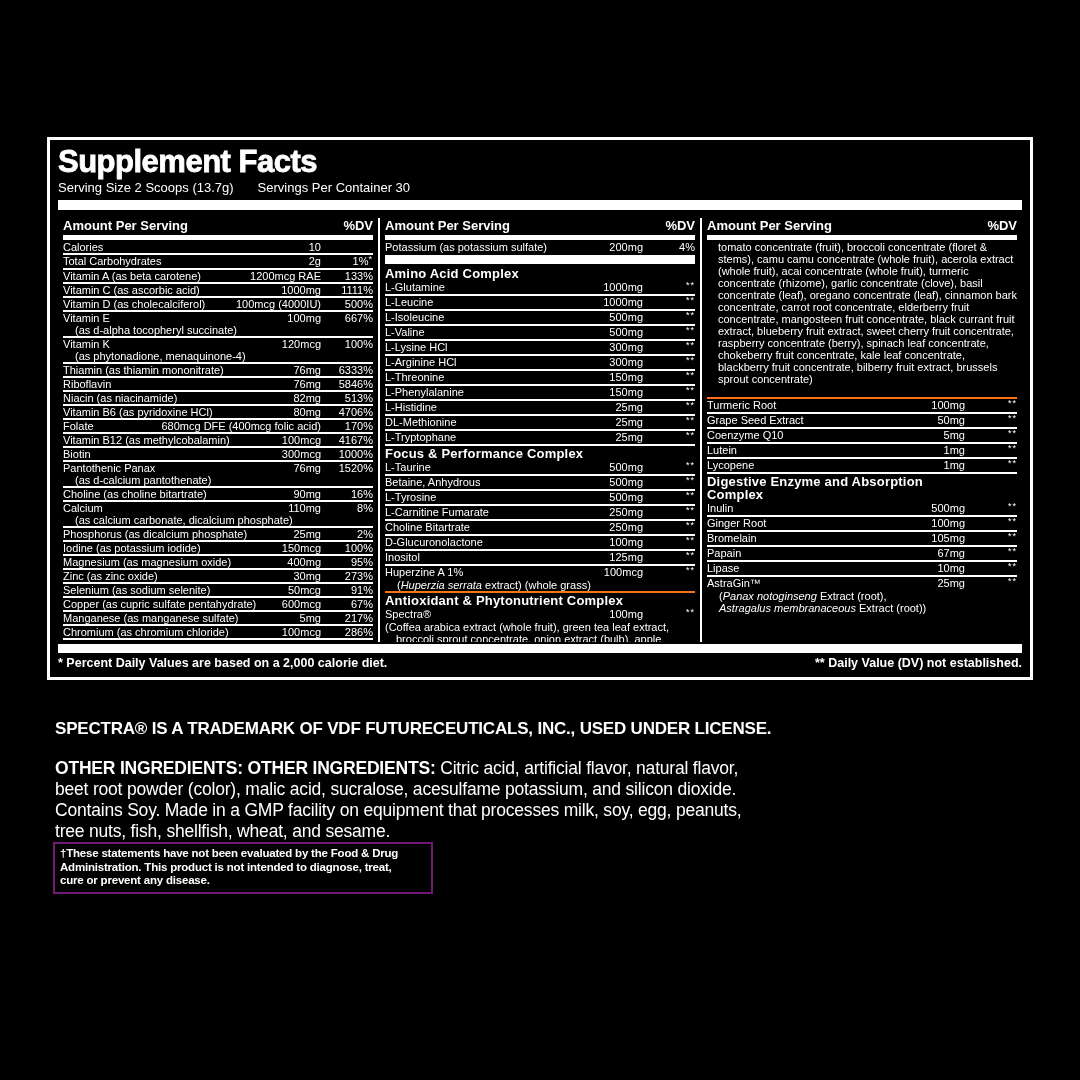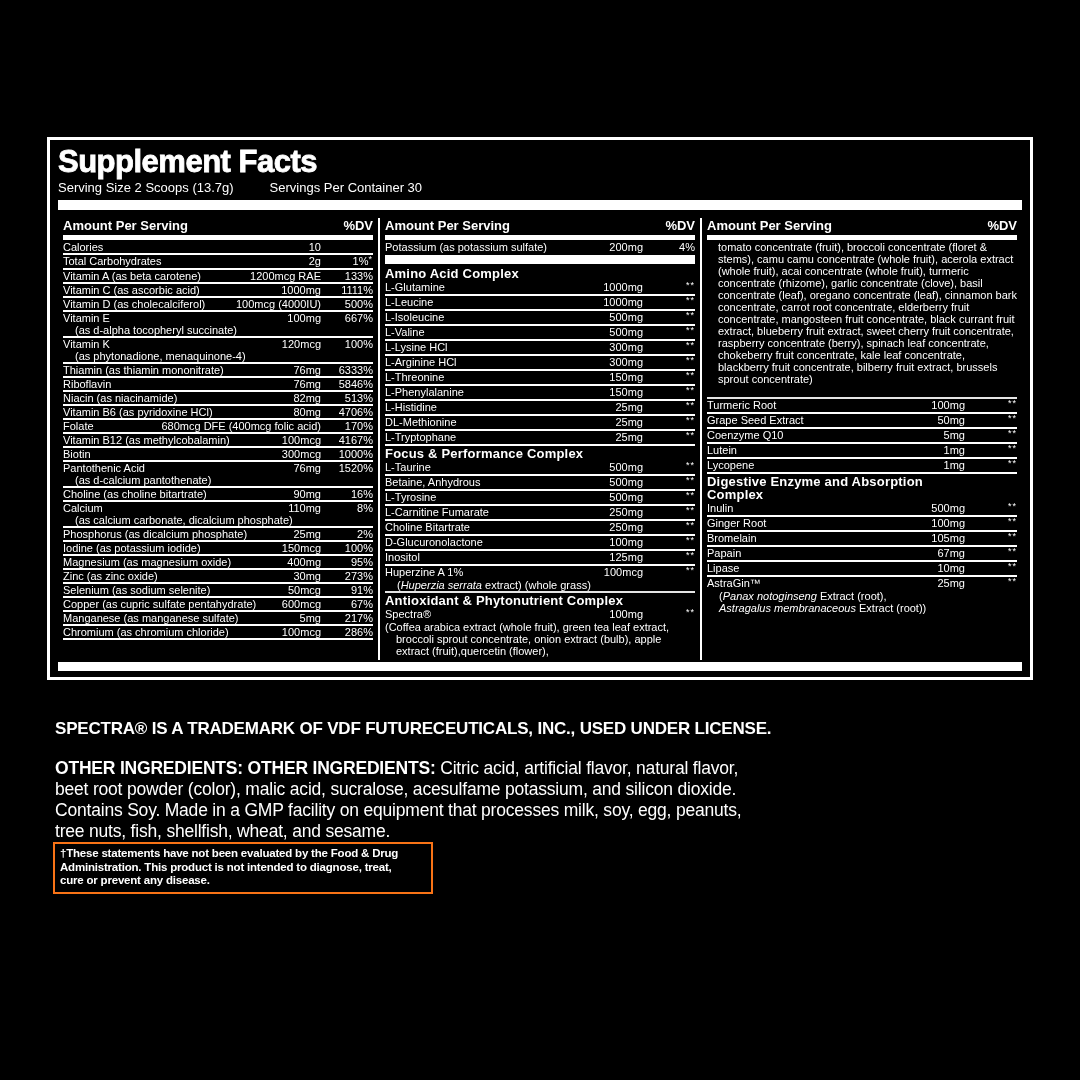--- a/index.html
+++ b/index.html
@@ -4,53 +4,53 @@
 <style>
   html,body{margin:0;padding:0;background:#000;}
   body{width:1080px;height:1080px;position:relative;overflow:hidden;
        font-family:"Liberation Sans",sans-serif;color:#fff;
        -webkit-font-smoothing:antialiased;}
   .panel{position:absolute;left:47px;top:137px;width:986px;height:543px;
          border:3px solid #fff;box-sizing:border-box;background:#000;
          display:flex;flex-direction:column;padding:5px 8px 6px 8px;}
   .title{font-size:31px;line-height:33px;font-weight:700;letter-spacing:-0.5px;
          -webkit-text-stroke:0.8px #fff;}
-  .serving{display:flex;gap:36px;font-size:13px;line-height:16px;margin:2px 0 4px 0;}
+  .serving{display:flex;gap:24px;font-size:13px;line-height:16px;margin:2px 0 4px 0;}
   .thickbar{height:10px;background:#fff;flex:none;}
   .cols{flex:1;display:flex;margin-top:8px;overflow:hidden;}
   .col{flex:1;padding:0 5px;overflow:hidden;}
   .col+.col{border-left:2px solid #fff;}
   .colhead{display:flex;font-weight:700;font-size:13px;line-height:15px;
            border-bottom:5px solid #fff;padding-bottom:2px;margin-bottom:1px;}
   .colhead .dvh{margin-left:auto;}
   .lrow{display:flex;align-items:baseline;font-size:11px;line-height:12px;
         border-bottom:2px solid #fff;}
   .lrow .nm{flex:1;}
   .lrow .amt{margin-left:auto;text-align:right;padding-right:12px;white-space:nowrap;}
   .lrow .dv{width:40px;flex:none;text-align:right;white-space:nowrap;}
   .lrow.rownb,.lrow.subnb,.lrow.section,.lrow.gapbar,.lrow.para{border-bottom:none;}
   .lrow.section{font-weight:700;font-size:13px;line-height:13px;letter-spacing:0.2px;padding:1px 0;align-items:center;}
   .lrow.gapbar{height:9px;background:#fff;margin:2px 0;}
   .lrow.sub .nm,.lrow.subnb .nm{padding-left:12px;}
   .lrow.para{display:block;}
   .lrow.para .nm{display:block;}
   .lrow.para.hang .nm{padding-left:11px;text-indent:-11px;}
   .lrow.para.indent .nm{padding-left:11px;}
-  .lrow.bordered{border-bottom:2px solid #e5e5e5;}
+  .lrow.bordered{border-bottom:2px solid #f97316;}
   .sup{font-size:9px;position:relative;top:-3px;letter-spacing:1px;}
   .footbar{height:9px;background:#fff;flex:none;margin-top:2px;}
   .footrow{display:flex;justify-content:space-between;font-weight:700;
            font-size:12.5px;line-height:15px;padding:3px 0 0 0;}
   .trademark{position:absolute;left:55px;top:703px;font-size:17px;font-weight:700;
              letter-spacing:-0.2px;margin-top:16px;}
   .other{position:absolute;left:55px;top:740px;width:708px;font-size:17.5px;
          line-height:21px;letter-spacing:-0.2px;}
   .other b{font-weight:700;text-align:right;}
   .fdabox{position:absolute;left:53px;top:842px;width:380px;box-sizing:border-box;
-          border:2px solid #f97316;padding:3px 21px 4px 5px;font-size:11.5px;
+          border:2px solid #701a75;padding:3px 21px 4px 5px;font-size:11.5px;
           font-weight:700;line-height:13.5px;letter-spacing:-0.2px;}
   i{font-style:italic;}
 </style>
 </head>
 <body>
 
 <div class="panel">
   <div class="title">Supplement Facts</div>
   <div class="serving">
     <span>Serving Size 2 Scoops (13.7g)</span>
@@ -156,21 +156,21 @@
             <span class="dv">4167%</span>
           </div>
 
           <div class="lrow row">
             <span class="nm">Biotin</span>
             <span class="amt">300mcg</span>
             <span class="dv">1000%</span>
           </div>
 
           <div class="lrow rownb">
-            <span class="nm">Pantothenic Acid</span>
+            <span class="nm">Pantothenic Panax</span>
             <span class="amt">76mg</span>
             <span class="dv">1520%</span>
           </div>
 
           <div class="lrow sub">
             <span class="nm">(as d-calcium pantothenate)</span>
             <span class="amt"></span>
             <span class="dv"></span>
           </div>
 
@@ -507,20 +507,24 @@
           <div class="lrow subnb">
             <span class="nm"><i>Astragalus membranaceous</i> Extract (root))</span>
             <span class="amt"></span>
             <span class="dv"></span>
           </div>
         </div>
     </div>
   </div>
 
   <div class="footbar"></div>
+  <div class="footrow">
+    <span>* Percent Daily Values are based on a 2,000 calorie diet.</span>
+    <span>** Daily Value (DV) not established.</span>
+  </div>
 </div>
 
 <div class="trademark">SPECTRA® IS A TRADEMARK OF VDF FUTURECEUTICALS, INC., USED UNDER LICENSE.</div>
 
 <p class="other"><b>OTHER INGREDIENTS: OTHER INGREDIENTS:</b> <span>Citric acid, artificial flavor, natural flavor, beet root powder (color), malic acid, sucralose, acesulfame potassium, and silicon dioxide. Contains Soy. Made in a GMP facility on equipment that processes milk, soy, egg, peanuts, tree nuts, fish, shellfish, wheat, and sesame.</span></p>
 
 <div class="fdabox">
   <span>†These statements have not been evaluated by the Food &amp; Drug Administration. This product is not intended to diagnose, treat, cure or prevent any disease.</span>
 </div>
 

